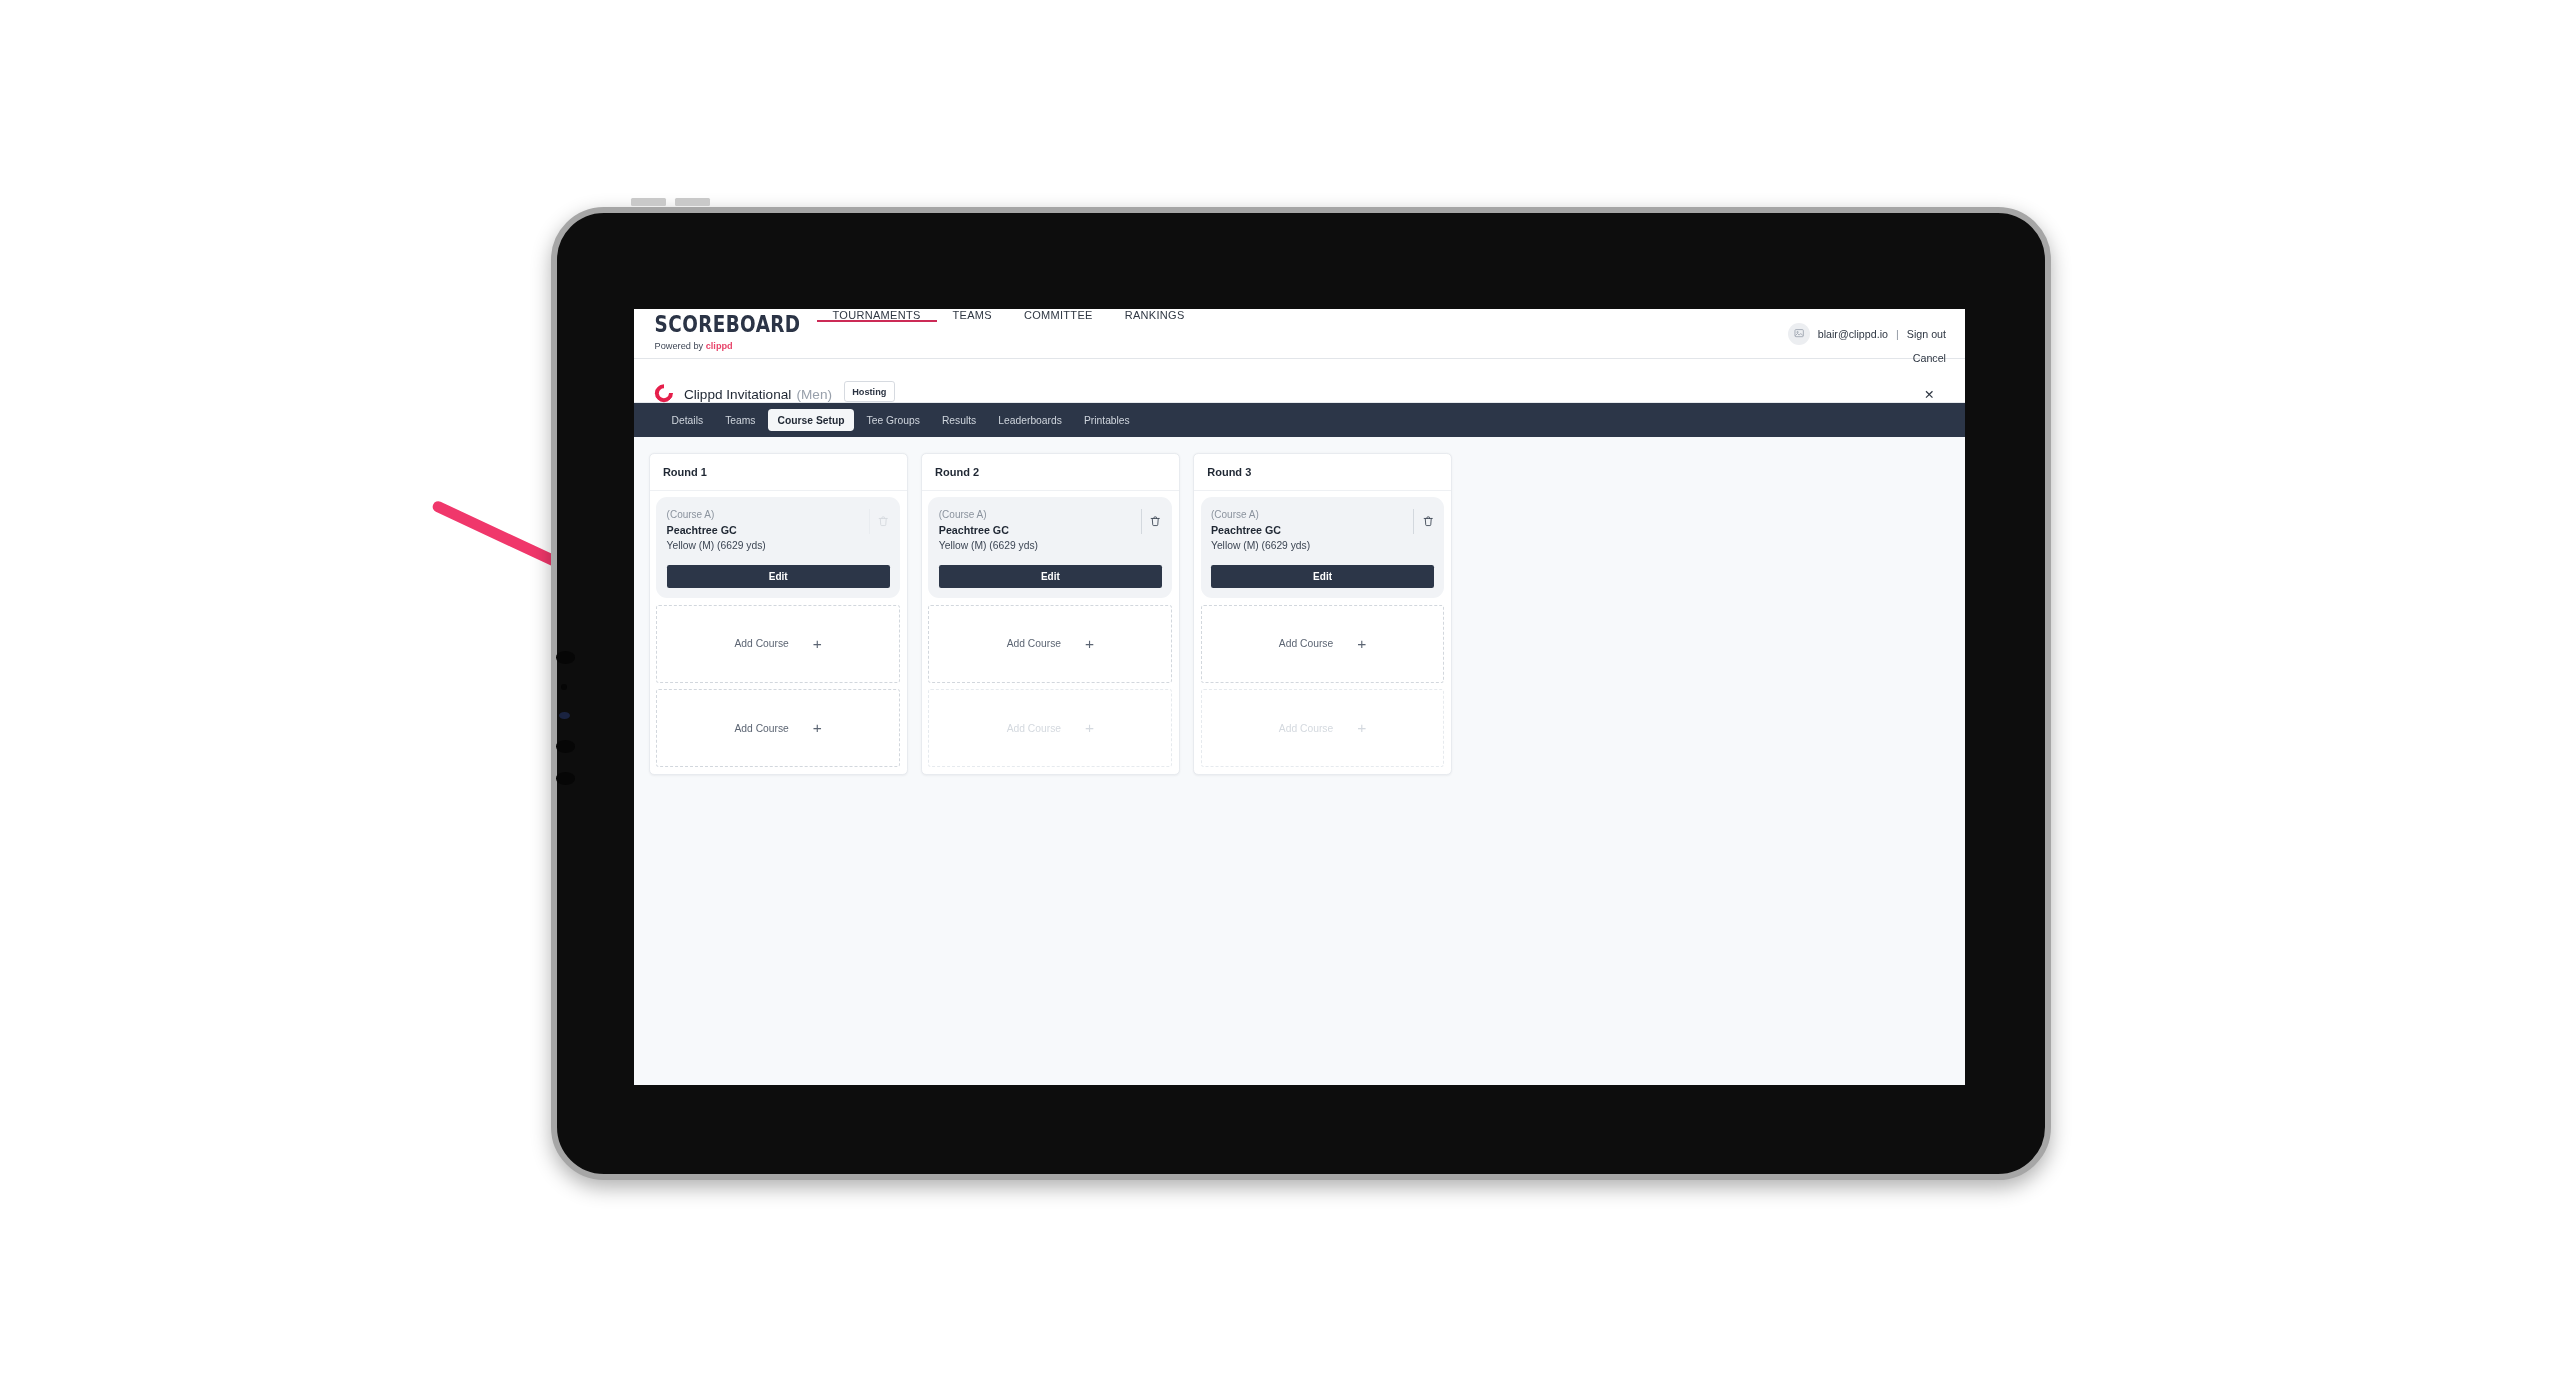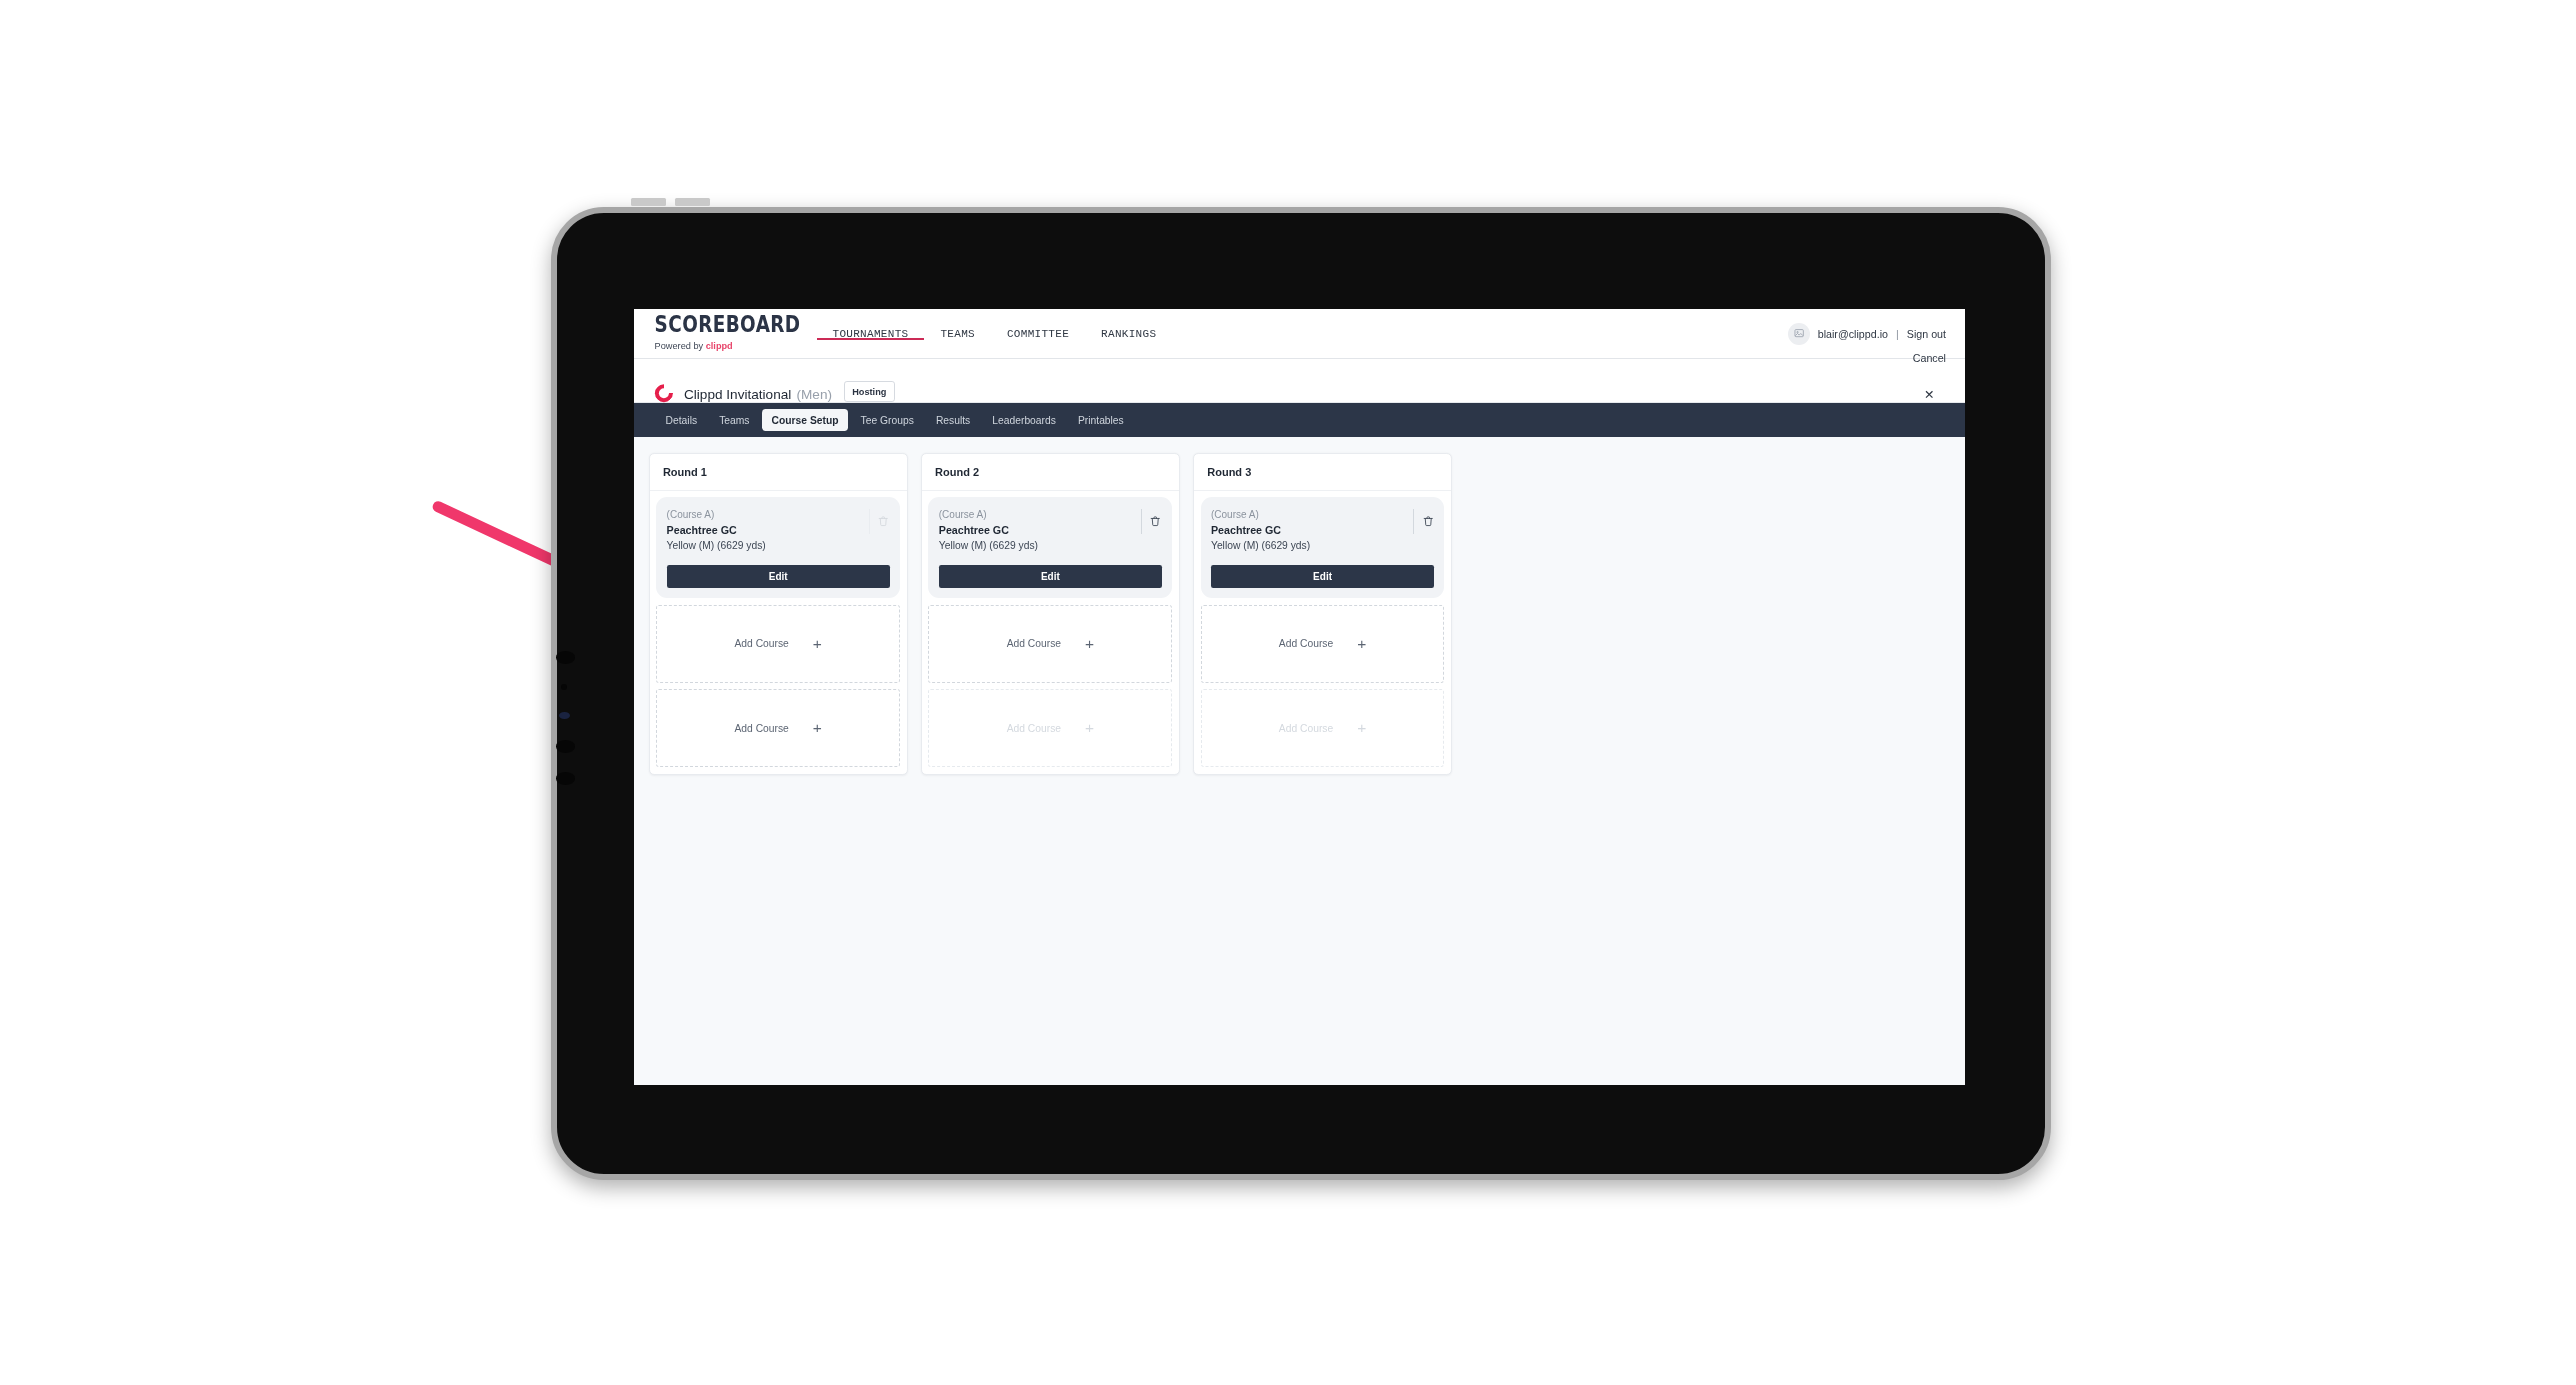--- a/index.html
+++ b/index.html
@@ -63,21 +63,21 @@
   }
   .brand { display:flex; flex-direction:column; justify-content:center; padding: 0 16px 0 20.6px; }
   .brand-word {
     font-family: "DejaVu Sans", sans-serif;
     font-weight: 700; font-size: 18.4px; letter-spacing: 0.4px;
     color:#2b3446; line-height:1; transform: scaleY(1.22); transform-origin: left center;
   }
   .brand-sub { font-size: 9.2px; color:#3e4655; margin-top: 6.6px; white-space:nowrap; }
   .brand-sub .pink { color:#e8456b; font-weight:700; }
 
-  .nav-items { display:flex; align-items:center;font-family:Liberation Mono, monospace; }
+  .nav-items { display:flex; align-items:flex-start; }
   .nav-item {
     display:flex; align-items:center; padding: 0 16px;
     font-size: 11px; color:#2f3743; letter-spacing: 0.3px;
     position: relative; cursor:pointer; white-space:nowrap;
   }
   .nav-item.active::after {
     content:""; position:absolute; left:0; right:0; bottom:-0.7px; height:2.2px; background:#cc2a56;
   }
   .nav-right { margin-left:auto; display:flex; align-items:center; padding-right: 19px; gap: 8px; }
   .avatar {
@@ -102,21 +102,21 @@
   .ttl-gray { font-size: 13.6px; color:#98a0ab; margin-left:5.2px; }
   .hosting {
     margin-left: 11.8px; border:0.7px solid #d6dae0; border-radius:2.9px;
     padding: 4.4px 7.4px; font-size:9.2px; color:#2b3342; font-weight:600;
   }
   .cancel { margin-left:auto; font-size:10.7px; color:#2f3743; display:flex; align-items:center; gap:23px; cursor:pointer;flex-direction:column; }
   .cancel .xm { font-size:12.5px; font-weight:400; }
 
   
   .tabstrip {
-    height: 34px; background:#2c3648; display:flex; align-items:center; padding: 0 22px; gap: 2.9px;
+    height: 34px; background:#2c3648; display:flex; align-items:center; padding: 0 28px; gap: 2.9px;
   }
   .tab {
     font-size: 10.3px; color:#cfd5dd; padding: 5.9px 9.6px; border-radius:3.7px; cursor:pointer; white-space:nowrap;
   }
   .tab.active { background:#f4f6f8; color:#1f2733; font-weight:600; }
 
   
   .content { padding: 16px 14.7px; display:flex; gap: 13.2px; align-items:flex-start; }
   .round-col {
     width: 259px; background:#ffffff; border:0.7px solid #e8ebef; border-radius: 5.2px;

